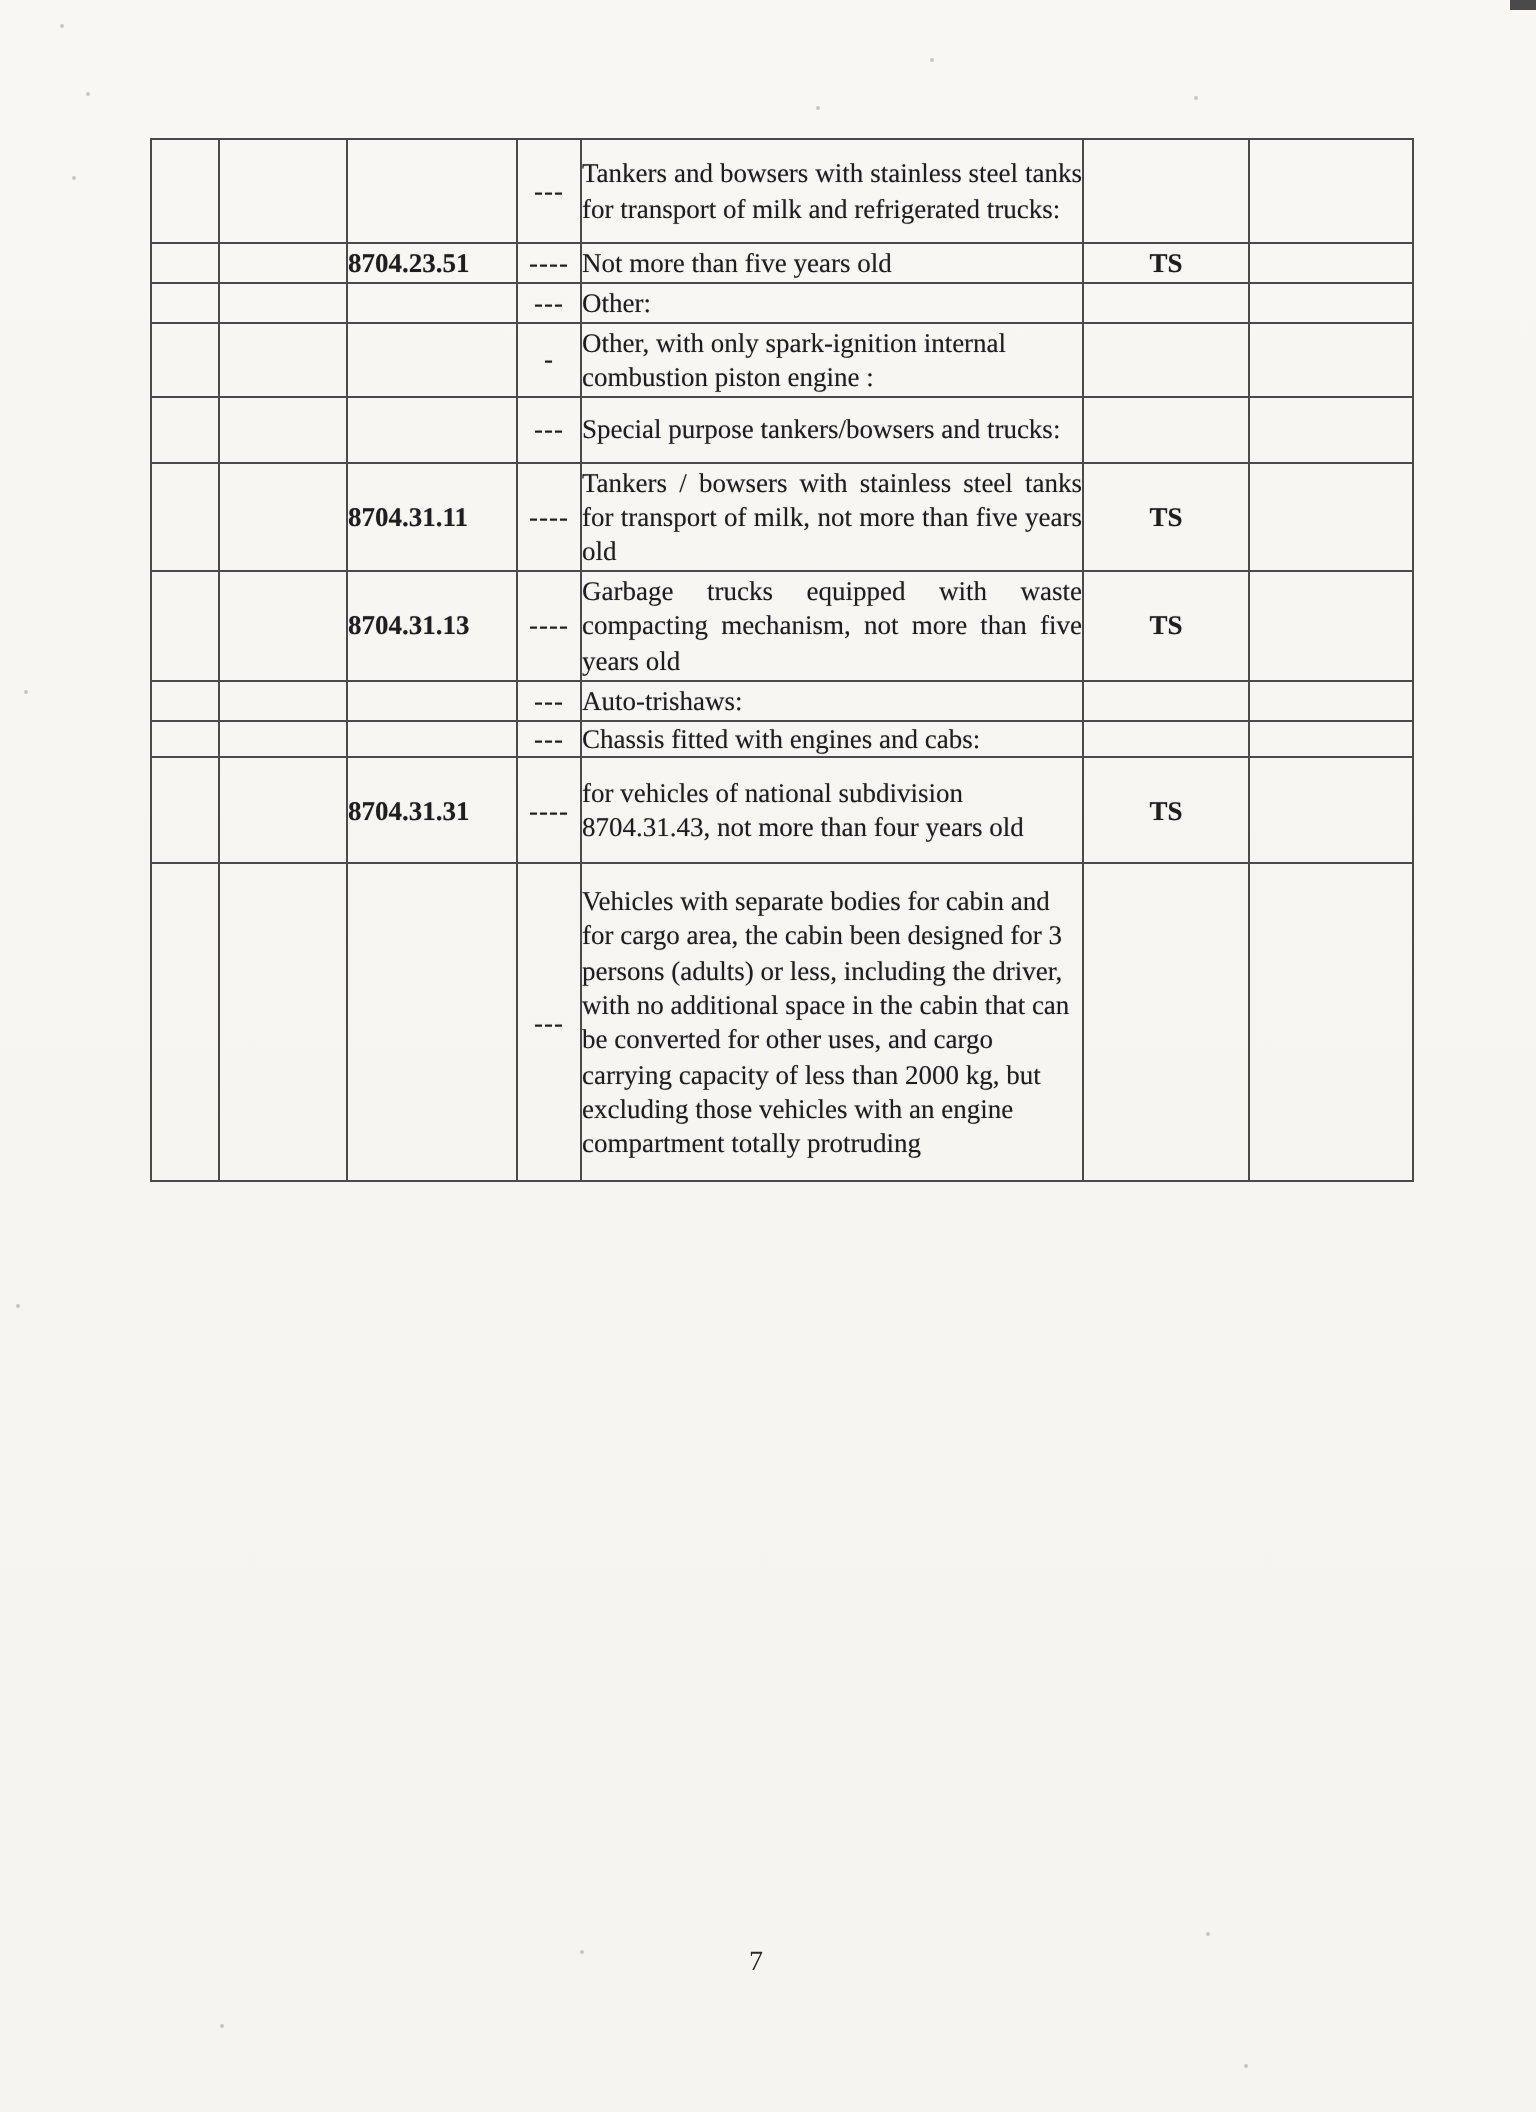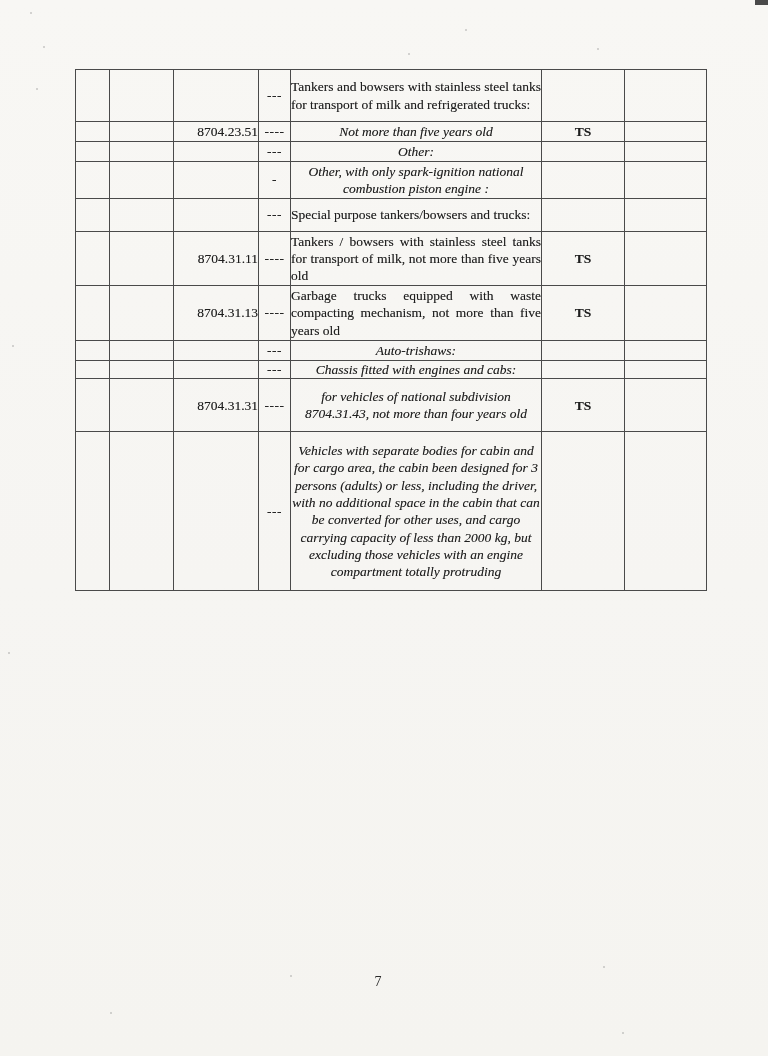--- a/index.html
+++ b/index.html
@@ -31,25 +31,25 @@
     border: 1px solid #4a4a4a;
     padding: 0;
     vertical-align: middle;
     font-size: 13.5px;
     line-height: 17.3px;
     color: #1e1e1e;
     text-shadow: 0 0 0.5px rgba(40,40,40,0.45);
     overflow: hidden;
   }
   table.tariff { border: 1px solid #3f3f3f; }
-  td.code  { text-align: right; }
+  td.code  { text-align: left; font-weight: bold; }
   td.dash  { text-align: center; letter-spacing: 0.5px; }
   td.desc  { padding: 1px 5px 1px 6px; }
   td.desc.just { text-align: justify; }
-  td.desc.left { text-align: center; font-style: italic; }
+  td.desc.left { text-align: left; }
   td.ts    { text-align: center; font-weight: bold; font-size: 14px; }
   .pagenum {
     position: absolute;
     left: 360px;
     top: 974px;
     width: 36px;
     text-align: center;
     font-size: 14px;
     color: #2a2a2a;
   }
@@ -126,21 +126,21 @@
           <td class="dash">---</td>
           <td class="desc left">Other:</td>
           <td class="ts"></td>
           <td></td>
         </tr>
         <tr style="height: 37px;">
           <td></td>
           <td></td>
           <td class="code"></td>
           <td class="dash">-</td>
-          <td class="desc left">Other, with only spark-ignition national combustion piston engine :</td>
+          <td class="desc left">Other, with only spark-ignition internal combustion piston engine :</td>
           <td class="ts"></td>
           <td></td>
         </tr>
         <tr style="height: 33px;">
           <td></td>
           <td></td>
           <td class="code"></td>
           <td class="dash">---</td>
           <td class="desc just">Special purpose tankers/bowsers and trucks:</td>
           <td class="ts"></td>

